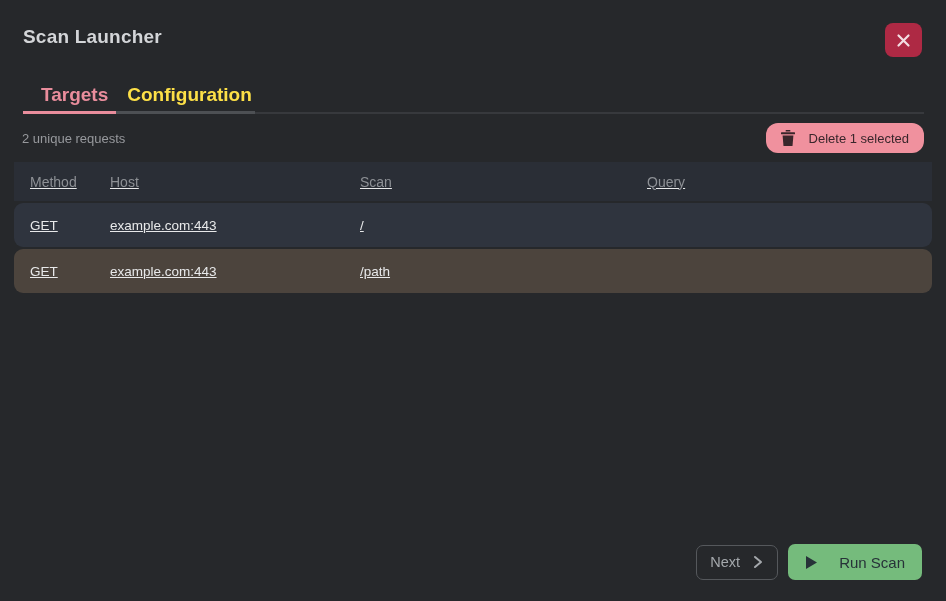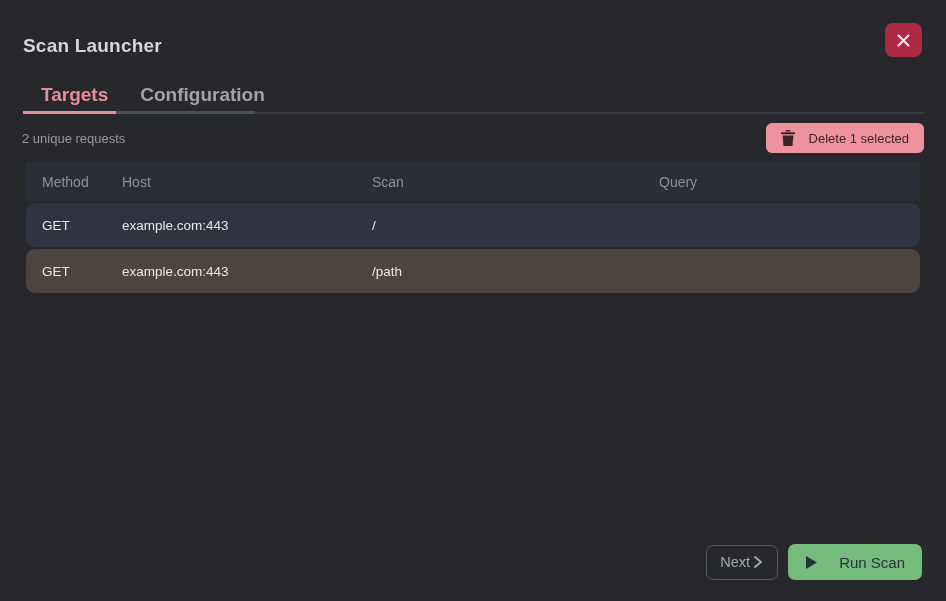--- a/index.html
+++ b/index.html
@@ -9,21 +9,21 @@
     font-family: "Liberation Sans", "DejaVu Sans", sans-serif;
     color: #e8e9ea;
     position: relative;
     overflow: hidden;
   }
 
   
   .dialog-header {
     display: flex;
     justify-content: space-between;
-    align-items: flex-end;
+    align-items: flex-start;
     padding: 23px 24px 0 23px;
   }
   .dialog-title {
     font-size: 19px;
     font-weight: bold;
     color: #d3d5d8;
     letter-spacing: .2px;
     padding-top: 3px;
   }
   .close-btn {
@@ -43,50 +43,50 @@
     display: flex;
     align-items: flex-start;
   }
   .tab {
     font-size: 19px;
     font-weight: bold;
     padding-top: 6px;
     cursor: pointer;
   }
   .tab-targets { margin-left: 18px; color: #e98d9c; }
-  .tab-config  { margin-left: 32px; color: #a3a3a3; }
+  .tab-config  { margin-left: 19px; color: #fde047; }
   .underline-full   { position: absolute; bottom: 0; left: 0; right: 0; height: 2px; background: #37393d; }
   .underline-tablist{ position: absolute; bottom: 0; left: 0; width: 232px; height: 3px; background: #4d5054; }
   .underline-active { position: absolute; bottom: 0; left: 0; width: 93px;  height: 3px; background: #e98d9c; }
 
   
   .toolbar {
     margin: 0 22px;
     height: 48px;
     display: flex;
     align-items: center;
     justify-content: space-between;
   }
   .summary-text { font-size: 13px; color: #97999d; }
   .delete-btn {
     height: 30px;
     background: #f0919e;
     color: #39262b;
     border: none;
-    border-radius: 6px;
+    border-radius: 12px;
     font-size: 13px;
     font-family: inherit;
     display: flex; align-items: center;
     gap: 14px;
     padding: 0 15px;
     cursor: pointer;
   }
 
   
-  .req-table { margin: 0 26px; }
+  .req-table { margin: 0 14px; text-decoration: underline; }
   .thead, .trow {
     display: grid;
     grid-template-columns: 80px 250px 287px 1fr;
     align-items: center;
     padding-left: 16px;
   }
   .thead {
     height: 39px;
     background: #2a2e36;
     color: #8d9095;
@@ -114,21 +114,21 @@
   }
   .next-btn {
     height: 35px;
     background: transparent;
     border: 1.5px solid #55585c;
     border-radius: 7px;
     color: #a4a8ac;
     font-size: 14.5px;
     font-family: inherit;
     display: flex; align-items: center;
-    gap: 2px;
+    gap: 12px;
     padding: 0 13px;
     cursor: pointer;
   }
   .run-btn {
     height: 36px;
     background: #75bb7c;
     border: none;
     border-radius: 7px;
     color: #273238;
     font-size: 15px;

